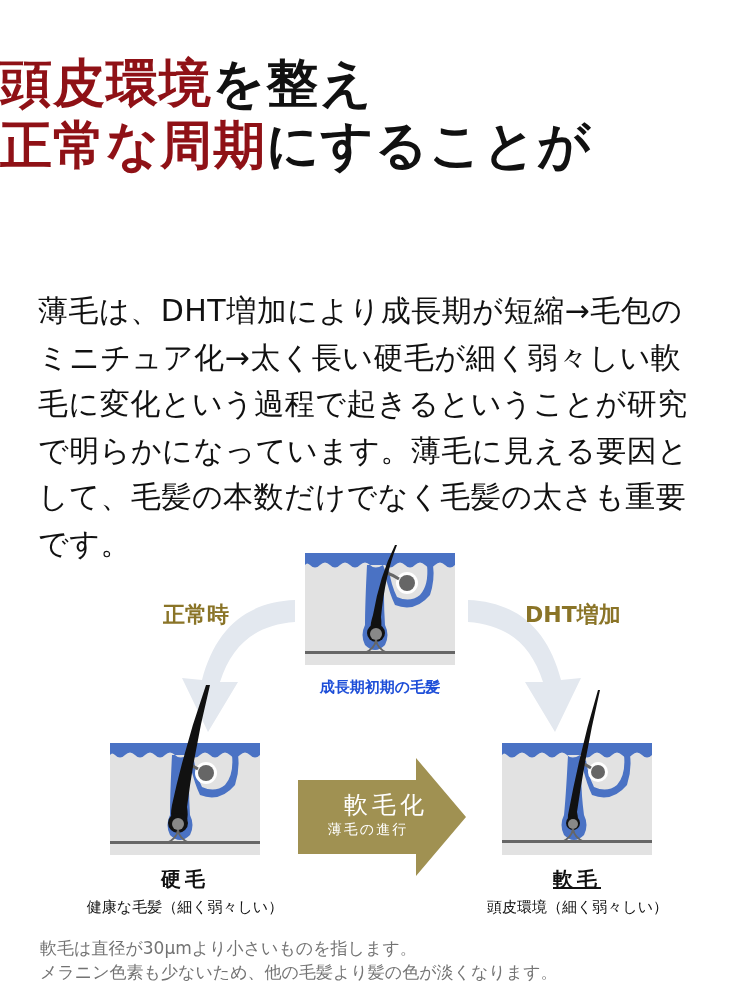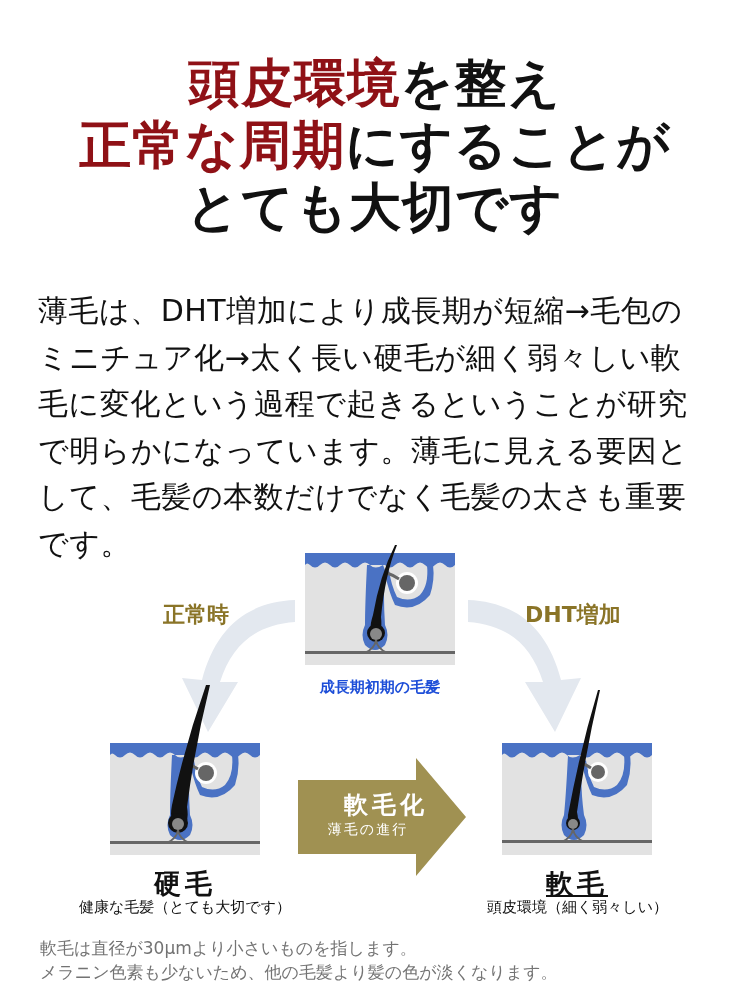--- a/index.html
+++ b/index.html
@@ -1,38 +1,37 @@
 <!DOCTYPE html>
 <html><head>
 <meta charset="utf-8">
 <style>
   html,body{margin:0;padding:0;background:#fff;}
   body{width:750px;height:1008px;position:relative;overflow:hidden;font-family:"DejaVu Sans","Liberation Sans",sans-serif;color:#111;}
-  .headline{position:absolute;left:0;top:52px;width:750px;text-align:center;font-weight:bold;font-size:52px;line-height:62px;letter-spacing:1px;}
+  .headline{position:absolute;left:0;top:52px;width:750px;font-weight:bold;font-size:52px;line-height:62px;letter-spacing:1px;}
   .headline .red{color:#8f1116;}
   .headline .blk{color:#111;}
   .body-text{position:absolute;left:38px;top:264px;width:690px;font-size:30px;line-height:46.5px;color:#111;letter-spacing:0.5px;margin-top:24px;}
   .label-gold{position:absolute;font-weight:bold;font-size:22px;color:#8a7427;}
   .diagram{position:absolute;}
   .caption-small{position:absolute;font-size:15px;color:#1d4ed8;text-align:center;}
-  .big-label{position:absolute;font-weight:bold;font-size:27px;text-align:center;letter-spacing:4px;}
+  .big-label{position:absolute;font-weight:bold;font-size:20px;text-align:center;letter-spacing:4px;}
   .sub-label{position:absolute;font-size:15px;text-align:center;}
   .arrow-box{position:absolute;left:298px;top:758px;width:168px;height:118px;}
   .arrow-text{position:absolute;left:298px;top:790px;width:140px;text-align:center;color:#fff;}
-  .arrow-text .t1{font-size:24px;font-weight:bold;letter-spacing:4px;display:block;line-height:30px;padding-left:36px;}
+  .arrow-text .t1{font-size:24px;font-weight:normal;letter-spacing:4px;display:block;line-height:30px;padding-left:36px;}
   .arrow-text .t2{font-size:14px;letter-spacing:2px;display:block;line-height:18px;}
   .note{position:absolute;left:40px;top:936px;font-size:17px;line-height:24px;color:#737373;}
 </style>
 </head>
 <body>
 
 <div class="headline">
   <div><span class="red">頭皮環境</span><span class="blk">を整え</span></div>
   <div><span class="red">正常な周期</span><span class="blk">にすることが</span></div>
-  <div><span class="blk">とても大切です</span></div>
 </div>
 
 <div class="body-text">
   <div>薄毛は、DHT増加により成長期が短縮→毛包の</div>
   <div>ミニチュア化→太く長い硬毛が細く弱々しい軟</div>
   <div>毛に変化という過程で起きるということが研究</div>
   <div>で明らかになっています。薄毛に見える要因と</div>
   <div>して、毛髪の本数だけでなく毛髪の太さも重要</div>
   <div>です。</div>
 </div>
@@ -69,21 +68,21 @@
   <circle cx="96" cy="88" r="11" fill="#fff"></circle>
   <circle cx="96" cy="88" r="8" fill="#666"></circle>
   <path d="M88 84 Q82 80 76 78" stroke="#666" stroke-width="3" fill="none"></path>
   <path d="M96 0 Q75 60 62 120 Q58 140 70 145 Q80 140 77 122 Q85 60 100 0 Z" fill="#111"></path>
   <circle cx="68" cy="138" r="10" fill="#111"></circle>
   <circle cx="68" cy="139" r="6" fill="#888"></circle>
   <path d="M68 145 Q67 153 57 158 M68 145 Q69 153 79 158" stroke="#666" stroke-width="2" fill="none"></path>
   <rect x="0" y="156" width="150" height="3" fill="#666"></rect>
 </svg>
 <div class="big-label" style="left:110px;top:866px;width:150px;">硬毛</div>
-<div class="sub-label" style="left:45px;top:898px;width:280px;">健康な毛髪（とても大切です）</div>
+<div class="sub-label" style="left:45px;top:898px;width:280px;">健康な毛髪（細く弱々しい）</div>
 
 <svg class="arrow-box" viewBox="0 0 168 118">
   <path d="M0 22 H118 V0 L168 59 L118 118 V96 H0 Z" fill="#a09152"></path>
 </svg>
 <div class="arrow-text">
   <span class="t1">軟毛化</span>
   <span class="t2">薄毛の進行</span>
 </div>
 
 <svg class="diagram" style="left:502px;top:690px;" width="150" height="170" viewBox="0 0 150 170">

